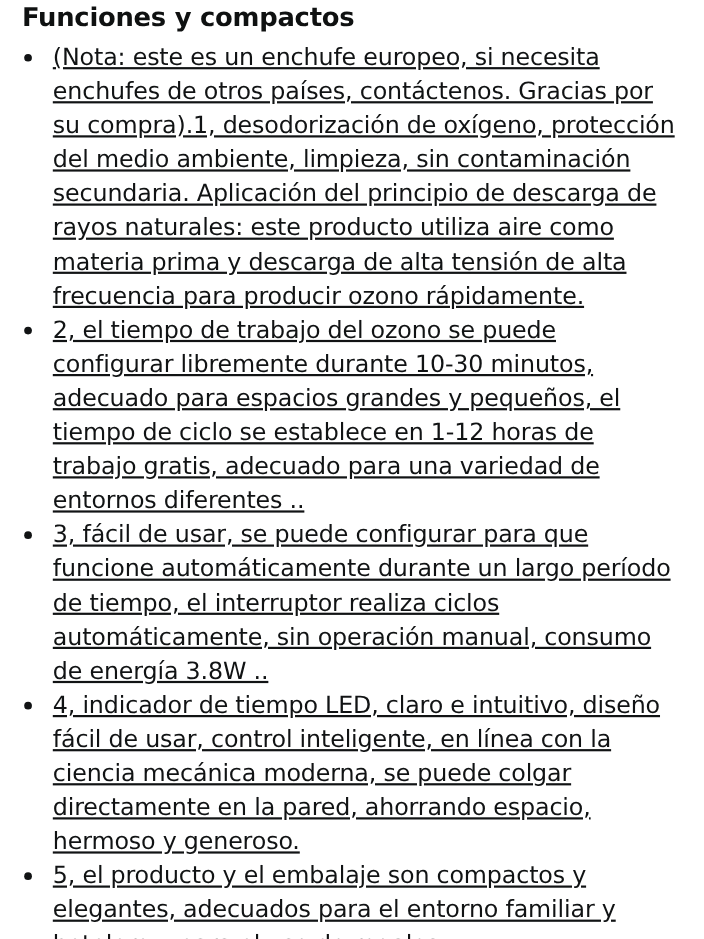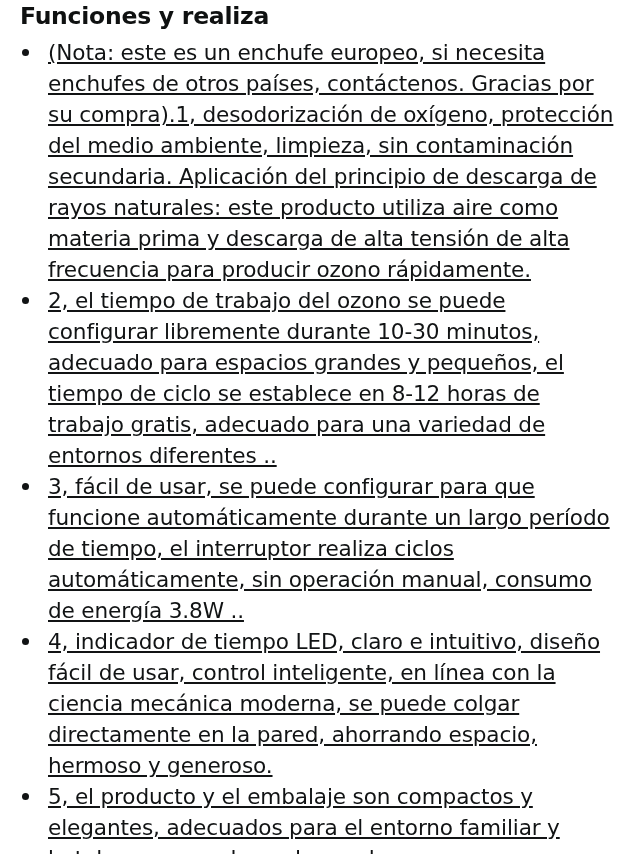--- a/index.html
+++ b/index.html
@@ -77,32 +77,32 @@
   .feature-text {
     display: block;
     text-decoration: underline;
   }
 </style>
 </head>
 <body>
 
 <div class="page">
 
-  <h2 class="section-title">Funciones y realiza</h2>
+  <h2 class="section-title">Funciones y compactos</h2>
 
   <ul class="feature-list">
 
     <li class="feature-item">
       <span class="feature-bullet"></span>
       <span class="feature-text">(Nota: este es un enchufe europeo, si necesita enchufes de otros países, contáctenos. Gracias por su compra).1, desodorización de oxígeno, protección del medio ambiente, limpieza, sin contaminación secundaria. Aplicación del principio de descarga de rayos naturales: este producto utiliza aire como materia prima y descarga de alta tensión de alta frecuencia para producir ozono rápidamente.</span>
     </li>
 
     <li class="feature-item">
       <span class="feature-bullet"></span>
-      <span class="feature-text">2, el tiempo de trabajo del ozono se puede configurar libremente durante 10-30 minutos, adecuado para espacios grandes y pequeños, el tiempo de ciclo se establece en 8-12 horas de trabajo gratis, adecuado para una variedad de entornos diferentes ..</span>
+      <span class="feature-text">2, el tiempo de trabajo del ozono se puede configurar libremente durante 10-30 minutos, adecuado para espacios grandes y pequeños, el tiempo de ciclo se establece en 1-12 horas de trabajo gratis, adecuado para una variedad de entornos diferentes ..</span>
     </li>
 
     <li class="feature-item">
       <span class="feature-bullet"></span>
       <span class="feature-text">3, fácil de usar, se puede configurar para que funcione automáticamente durante un largo período de tiempo, el interruptor realiza ciclos automáticamente, sin operación manual, consumo de energía 3.8W ..</span>
     </li>
 
     <li class="feature-item">
       <span class="feature-bullet"></span>
       <span class="feature-text">4, indicador de tiempo LED, claro e intuitivo, diseño fácil de usar, control inteligente, en línea con la ciencia mecánica moderna, se puede colgar directamente en la pared, ahorrando espacio, hermoso y generoso.</span>

